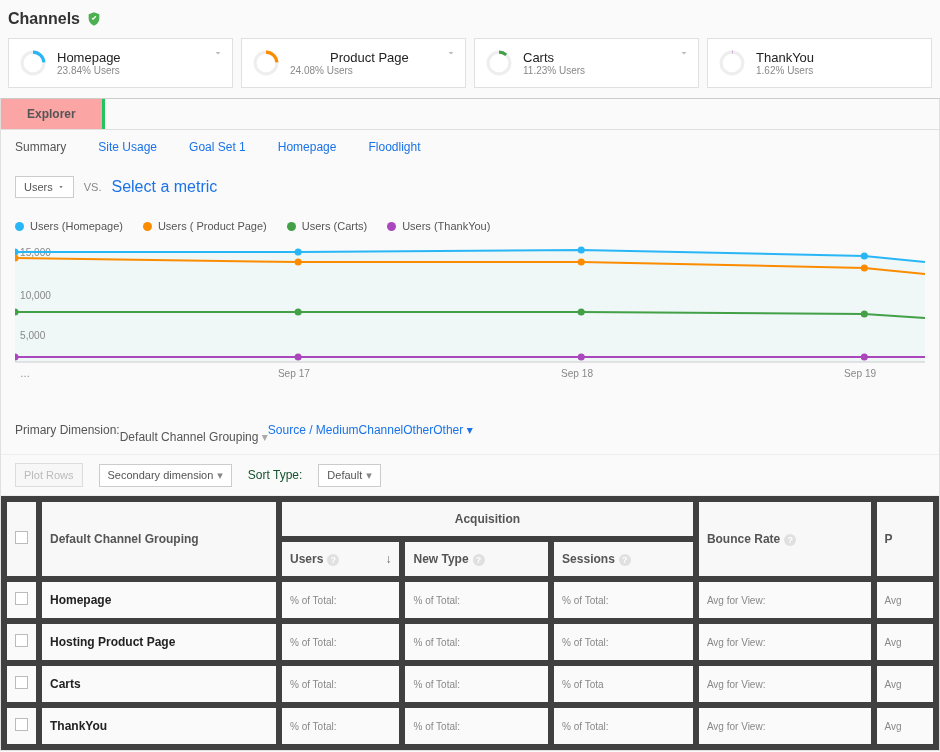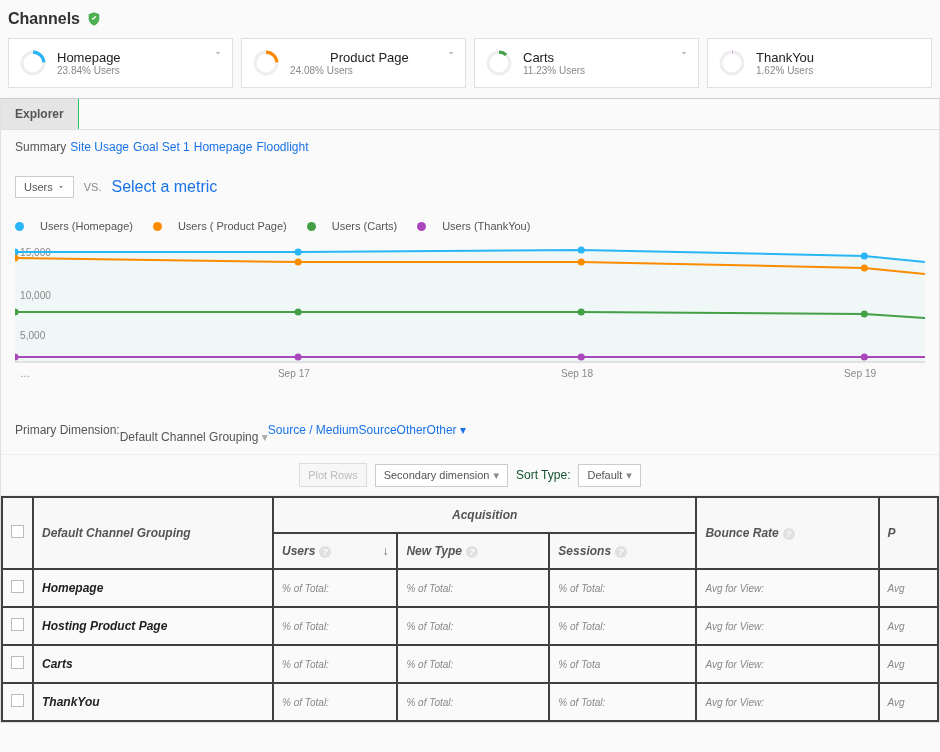--- a/index.html
+++ b/index.html
@@ -9,42 +9,42 @@
   .shield { width:16px; height:16px; margin-left:6px; }
   .cards { display:flex; gap:8px; padding:0 8px 10px 8px; }
   .card { flex:1; min-width:0; border:1px solid #e0e0e0; background:#fff; display:flex; align-items:center; padding:10px; position:relative; }
   .card .chev { position:absolute; top:8px; right:8px; color:#bbb; }
   .ring { width:28px; height:28px; flex-shrink:0; }
   .card-label { margin-left:10px; }
   .card-label .title { font-size:13px; color:#222; }
   .card-label .sub { font-size:10px; color:#888; }
   .tabs { border:1px solid #e0e0e0; border-top:1px solid #ccc; margin:0; }
   .tab-row { display:flex; align-items:center; border-bottom:1px solid #e0e0e0; }
-  .tab { padding:8px 14px; font-size:12px; font-weight:700; color:#555; border-right:1px solid #22c55e; background:#e5e5e5; }
-  .subtabs { display:flex; gap:4px; padding:10px 14px; align-items:center; }
+  .tab { padding:8px 26px; font-size:12px; font-weight:700; color:#555; border-right:3px solid #22c55e; background:#fca5a5; }
+  .subtabs { display:flex; gap:32px; padding:10px 14px; align-items:center; }
   .subtabs a { color:#1a73e8; font-size:12px; text-decoration:none; }
   .subtabs .active { color:#555; }
   .metric-row { padding:12px 14px; display:flex; align-items:center; gap:10px; }
   .dropdown { border:1px solid #ccc; background:#fff; padding:4px 8px; font-size:11px; color:#555; display:inline-flex; align-items:center; gap:4px; }
   .vs-label { color:#888; font-size:11px; }
   .link { color:#1a73e8; font-size:16px; }
   .chart-wrap { padding:0 14px 10px 14px; }
   .legend { display:flex; gap:20px; align-items:center; padding:10px 0; font-size:11px; color:#555;}
-  .legend .item { display:flex; align-items:center; gap:16px;justify-content:center; }
+  .legend .item { display:flex; align-items:center; gap:6px;justify-content:center; }
   .legend .dot { width:9px; height:9px; border-radius:50%; }
   svg.chart { width:100%; height:150px; }
   .chart-area { fill:#e3f4f4; opacity:0.5; }
   .axis-label { fill:#888; font-size:10px; }
   .dim-row { padding:10px 14px; display:flex; align-items:center; gap:0; font-size:12px; color:#555; }
   .dim-row a { color:#1a73e8; text-decoration:none; }
-  .ctrl-row { padding:8px 14px; display:flex; align-items:center; gap:8px; border-top:1px solid #eee; border-bottom:1px solid #eee;justify-content:center;}
+  .ctrl-row { padding:8px 14px; display:flex; align-items:center; gap:16px; border-top:1px solid #eee; border-bottom:1px solid #eee;}
   .btn-disabled { border:1px solid #ddd; color:#bbb; padding:5px 8px; background:#f7f7f7; font-size:11px;}
   .table-wrap { overflow:hidden; }
   table { border-collapse:collapse; width:100%; font-size:12px; }
-  th, td { border:2px solid #404040; padding:10px 8px; text-align:left; color:#555;font-style:italic; }
+  th, td { border:6px solid #404040; padding:10px 8px; text-align:left; color:#555; }
   th { background:#f8f8f8; font-weight:600; }
   .th-group { text-align:center; }
   .rowname { font-weight:700; color:#222; }
   .cell-meta { font-size:10px; color:#888; }
   .help-icon { display:inline-block; width:12px; height:12px; border-radius:50%; background:#e0e0e0; color:#fff; font-size:9px; text-align:center; line-height:12px; margin-left:4px;}
   .sort-arrow { float:right; color:#666;}
   .checkbox { width:13px; height:13px; border:1px solid #bbb; background:#fff; display:inline-block;}
 </style>
 </head>
 <body>
@@ -185,21 +185,21 @@
       <text class="axis-label" x="260" y="135">Sep 17</text>
       <text class="axis-label" x="540" y="135">Sep 18</text>
       <text class="axis-label" x="820" y="135">Sep 19</text>
     </svg>
   </div>
 
   <div class="dim-row">
     <span>Primary Dimension:</span>
     <span style="color:#555;margin-top:15px;"><span>Default Channel Grouping</span> <span style="color:#aaa">▾</span></span>
     <a>Source / Medium</a>
-    <a>Source</a>
+    <a>Channel</a>
     <a>Other</a>
     <a><span>Other</span> <span style="color:#1a73e8">▾</span></a>
   </div>
 
   <div class="ctrl-row">
     <span class="btn-disabled">Plot Rows</span>
     <span class="dropdown">
         <span>Secondary dimension</span> 
         <span style="color:#888">▾</span>
       </span>

